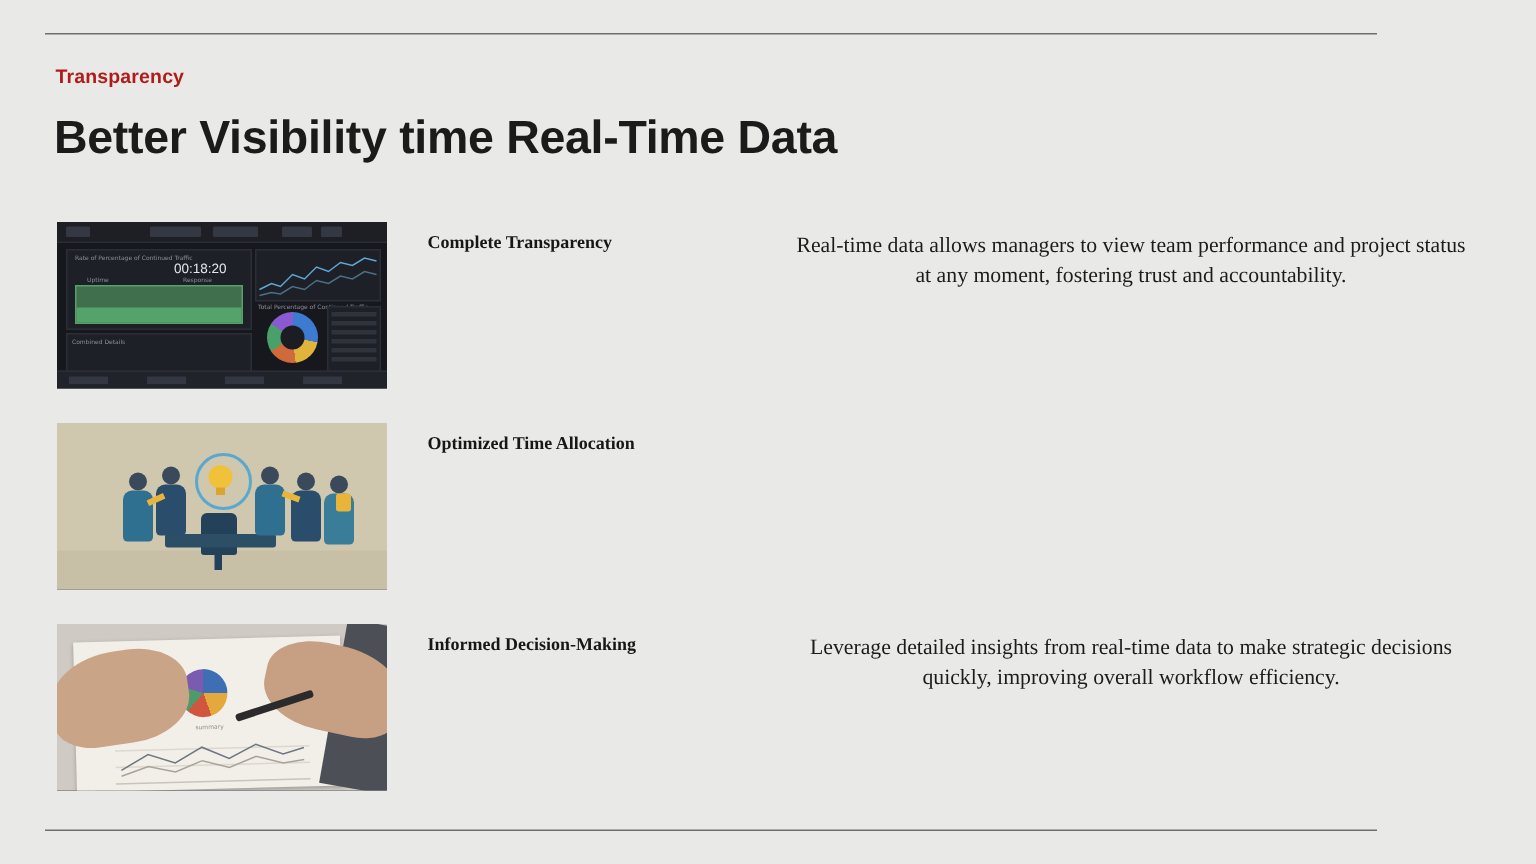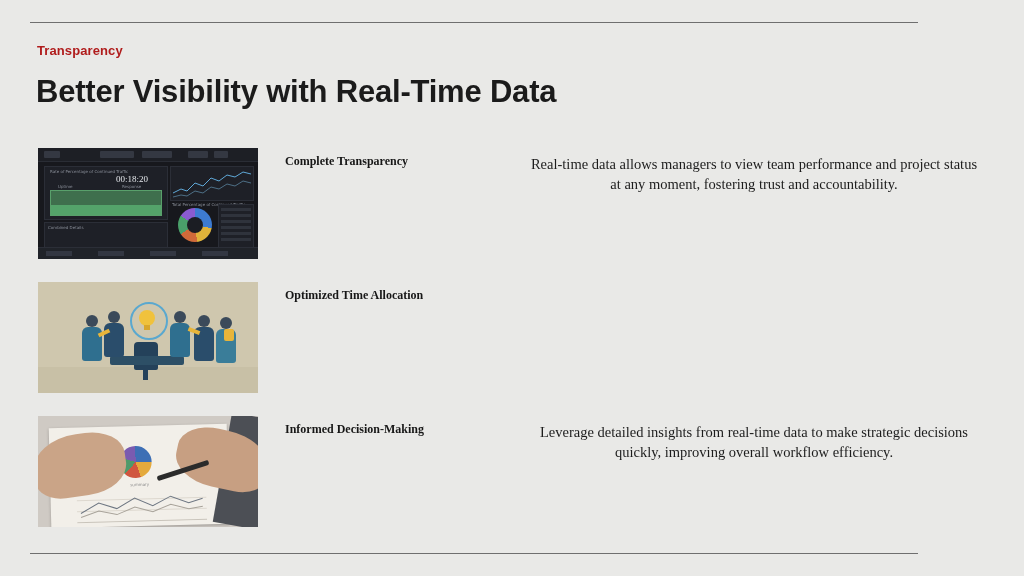--- a/index.html
+++ b/index.html
@@ -122,21 +122,21 @@
   .dash .greenbox::after {
     content: ""; position: absolute; left: 0; bottom: 0; width: 100%; height: 10px;
     background: #54a36a;
   }
   .dash .stat1 {
     position: absolute; left: 14px; top: 26px; color: #e3e6ea;
     font-family: "DejaVu Sans Mono", monospace; font-size: 9px; margin-top: 21px;
   }
   .dash .stat2 {
     position: absolute; left: 78px; top: 26px; color: #e3e6ea;
-    font-family: Liberation Serif, serif; font-size: 9px;
+    font-family: Liberation Sans, sans-serif; font-size: 9px;
   }
   .dash .label-s {
     position: absolute; color: #8a8f99;
     font-family: "DejaVu Sans", sans-serif; font-size: 4px;
   }
   .dash .spark {
     position: absolute; left: 132px; top: 18px; width: 82px; height: 33px;
     background: #1e2027; border: 1px solid #2b2e37; overflow: hidden;
   }
   .dash .spark svg { display: block; }
@@ -274,21 +274,21 @@
 </style>
 </head>
 <body>
 
 <div class="slide">
 
   <div class="rule top"></div>
   <div class="rule bottom"></div>
 
   <div class="eyebrow">Transparency</div>
-  <div class="title">Better Visibility with Real-Time Data</div>
+  <div class="title">Better Visibility time Real-Time Data</div>
 
   <div class="rows">
 
     <div class="row">
       <div class="thumb">
         <div class="dash">
           <div class="topbar">
             <div class="tb-chip" style="left:6px;width:16px;"></div>
             <div class="tb-chip" style="left:62px;width:34px;"></div>
             <div class="tb-chip" style="left:104px;width:30px;"></div>

